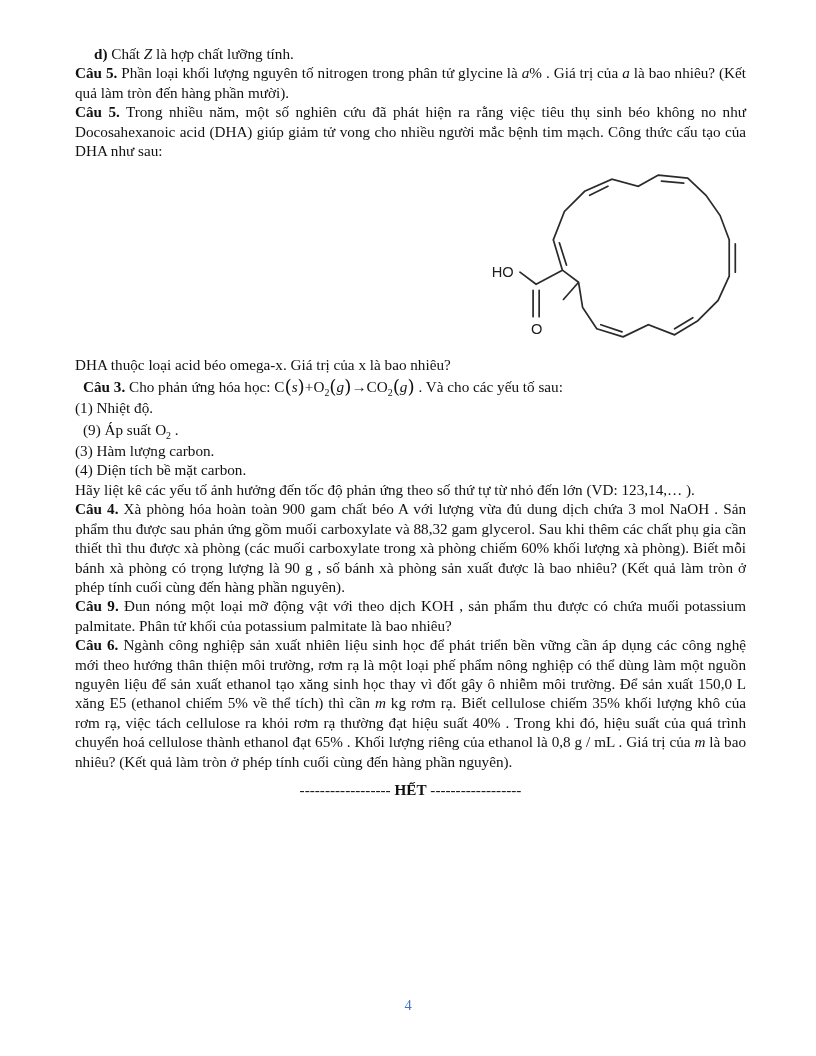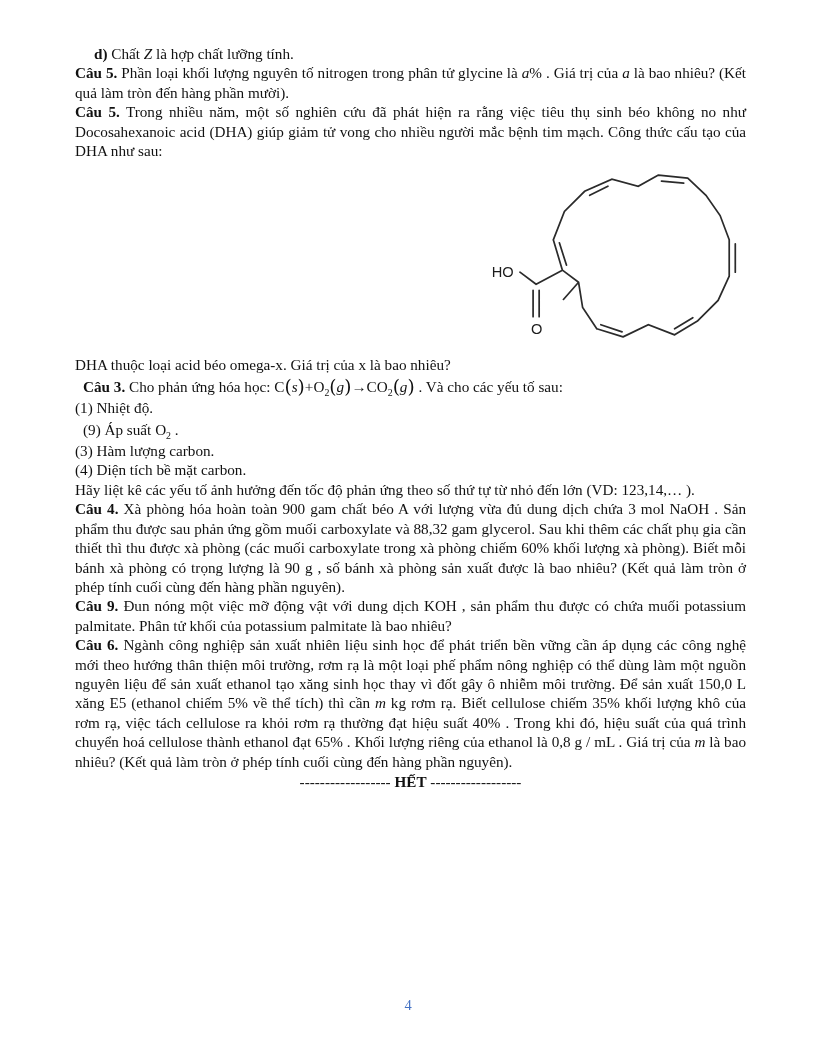--- a/index.html
+++ b/index.html
@@ -27,21 +27,21 @@
   .fig{
     display:flex;justify-content:flex-end;
     margin:5px 0 6px 18px;
   }
   .fig svg{display:block;}
   .molecule-line{stroke:#2b2b2b;stroke-width:1.7;fill:none;stroke-linecap:round;}
   .molecule-label{
     font-family:"Liberation Sans","DejaVu Sans",sans-serif;
     font-size:14.5px;fill:#1c1c1c;
   }
-  .het{text-align:center;margin-top:1px;}
+  .het{text-align:center;margin-top:9px;}
   .footer{
     position:absolute;top:996px;left:0;width:100%;
     text-align:center;
     font-size:14.5px;
   }
   .cau3line{margin:2px 8px;}
 </style>
 </head>
 <body>
 
@@ -85,20 +85,20 @@
     </div>
 
     <p><span>DHA thuộc loại acid béo omega-x. Giá trị của x là bao nhiêu?</span></p>
     <p class="cau3line"><span class="b">Câu 3.</span><span> Cho phản ứng hóa học: C</span><span class="paren">(</span><span class="i">s</span><span class="paren">)</span><span>+O</span><sub>2</sub><span class="paren">(</span><span class="i">g</span><span class="paren">)</span><span>→CO</span><sub>2</sub><span class="paren">(</span><span class="i">g</span><span class="paren">)</span><span> . Và cho các yếu tố sau:</span></p>
     <p><span>(1) Nhiệt độ.</span></p>
     <p class="cau3line"><span>(9) Áp suất O</span><sub>2</sub><span> .</span></p>
     <p><span>(3) Hàm lượng carbon.</span></p>
     <p><span>(4) Diện tích bề mặt carbon.</span></p>
     <p><span>Hãy liệt kê các yếu tố ảnh hưởng đến tốc độ phản ứng theo số thứ tự từ nhỏ đến lớn (VD: 123,14,… ).</span></p>
     <p><span class="b">Câu 4.</span><span> Xà phòng hóa hoàn toàn 900 gam chất béo A với lượng vừa đủ dung dịch chứa 3 mol NaOH . Sản phẩm thu được sau phản ứng gồm muối carboxylate và 88,32 gam glycerol. Sau khi thêm các chất phụ gia cần thiết thì thu được xà phòng (các muối carboxylate trong xà phòng chiếm 60% khối lượng xà phòng). Biết mỗi bánh xà phòng có trọng lượng là 90 g , số bánh xà phòng sản xuất được là bao nhiêu? (Kết quả làm tròn ở phép tính cuối cùng đến hàng phần nguyên).</span></p>
-    <p><span class="b">Câu 9.</span><span> Đun nóng một việc mỡ động vật với dung dịch KOH , sản phẩm thu được có chứa muối potassium palmitate. Phân tử khối của potassium palmitate là bao nhiêu?</span></p>
+    <p><span class="b">Câu 9.</span><span> Đun nóng một loại mỡ động vật với theo dịch KOH , sản phẩm thu được có chứa muối potassium palmitate. Phân tử khối của potassium palmitate là bao nhiêu?</span></p>
     <p><span class="b">Câu 6.</span><span> Ngành công nghiệp sản xuất nhiên liệu sinh học để phát triển bền vững cần áp dụng các công nghệ mới theo hướng thân thiện môi trường, rơm rạ là một loại phế phẩm nông nghiệp có thể dùng làm một nguồn nguyên liệu để sản xuất ethanol tạo xăng sinh học thay vì đốt gây ô nhiễm môi trường. Để sản xuất 150,0 L xăng E5 (ethanol chiếm 5% về thể tích) thì cần </span><span class="i">m</span><span> kg rơm rạ. Biết cellulose chiếm 35% khối lượng khô của rơm rạ, việc tách cellulose ra khỏi rơm rạ thường đạt hiệu suất 40% . Trong khi đó, hiệu suất của quá trình chuyển hoá cellulose thành ethanol đạt 65% . Khối lượng riêng của ethanol là 0,8 g / mL . Giá trị của </span><span class="i">m</span><span> là bao nhiêu? (Kết quả làm tròn ở phép tính cuối cùng đến hàng phần nguyên).</span></p>
     <p class="het"><span>------------------ </span><span class="b">HẾT</span><span> ------------------</span></p>
 
   </div>
 
   <div class="footer" style="color: rgb(68, 114, 196);">4</div>
 </div>
 
 </body></html>

